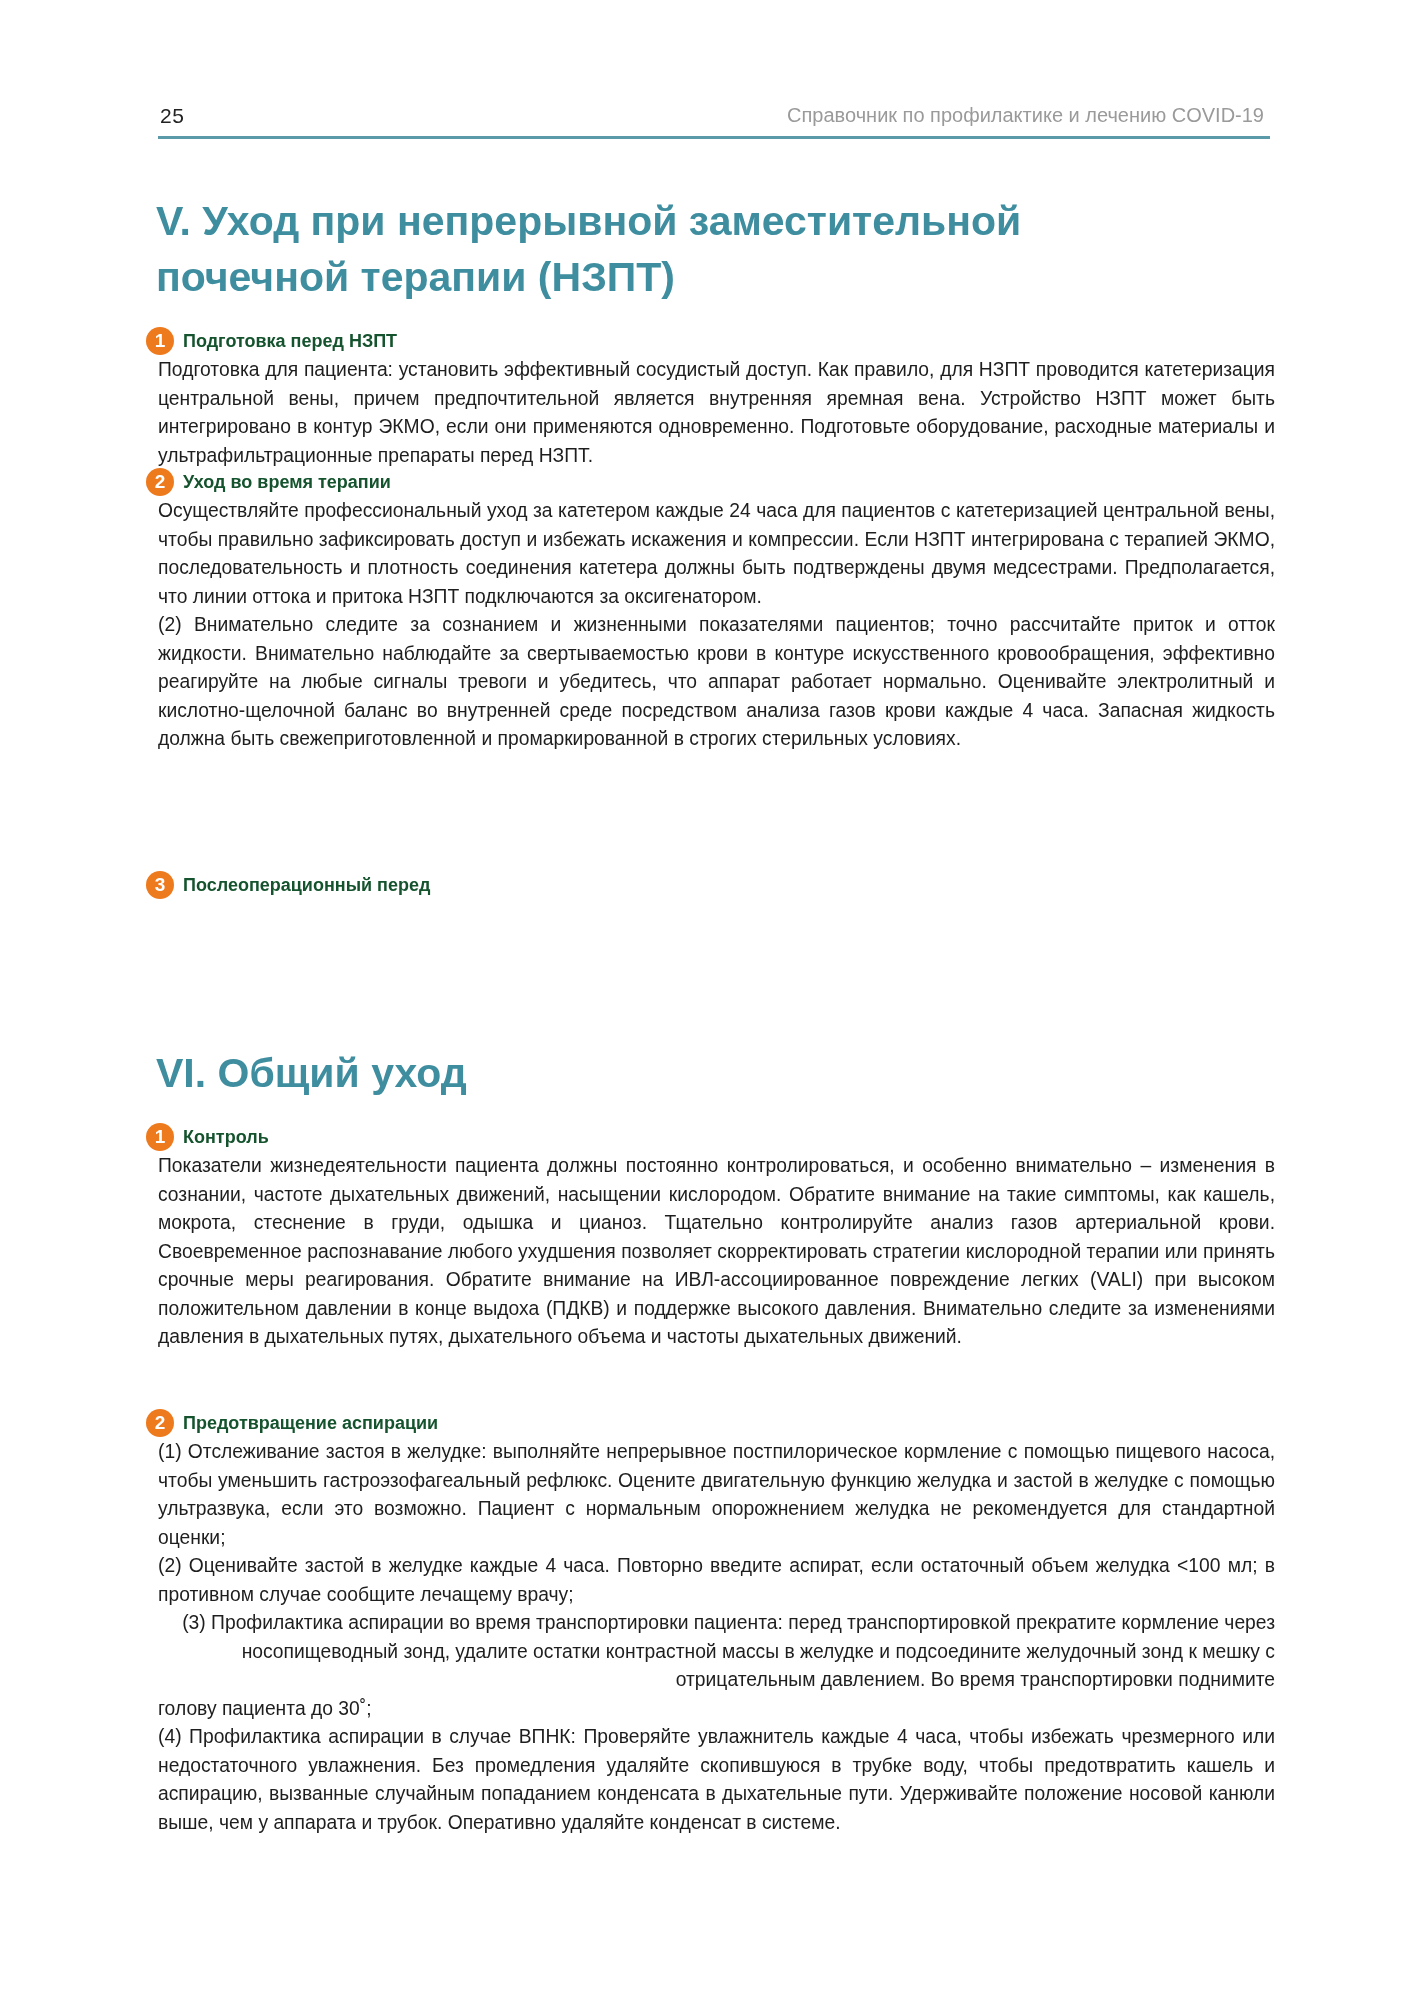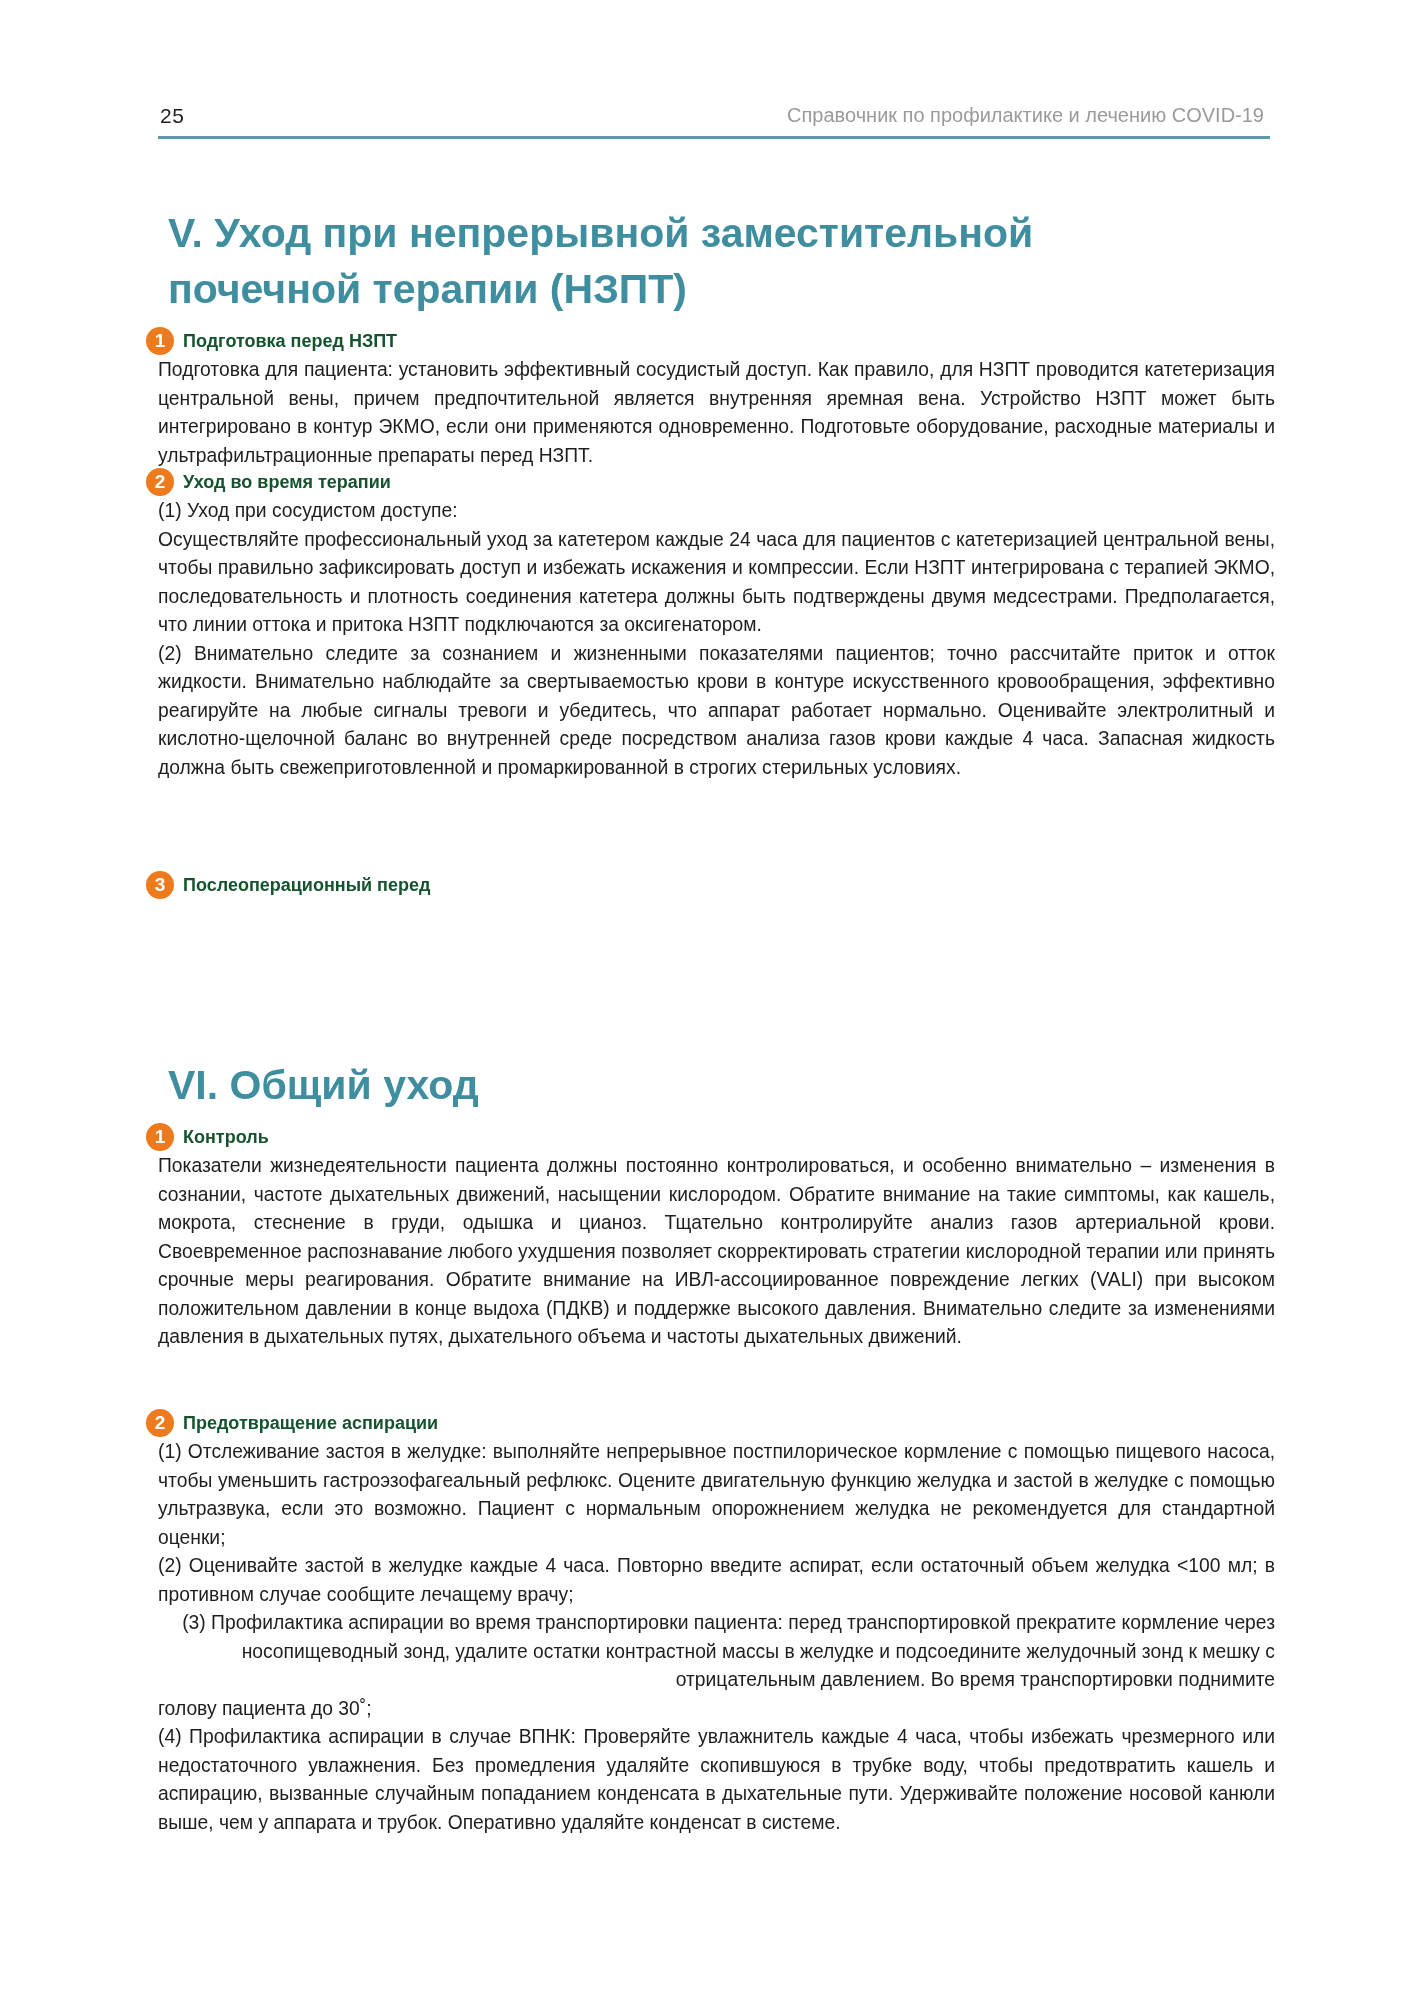--- a/index.html
+++ b/index.html
@@ -4,21 +4,21 @@
 <style>
   html, body { margin: 0; padding: 0; background: #ffffff; }
   body { width: 1414px; height: 2000px; position: relative; overflow: hidden;
          font-family: "Liberation Sans", sans-serif; color: #1a1a1a; }
   .page-header { position: absolute; left: 158px; top: 100px; width: 1112px; height: 40px; }
   .page-number { position: absolute; left: 2px; top: 4px; font-size: 21px; color: #222; letter-spacing: 0.5px; }
   .running-title { position: absolute; right: 6px; top: 4px; font-size: 20px; color: #9a9a9a; }
   .header-rule { position: absolute; left: 0; top: 36px; width: 1112px; height: 3px; background: #5b9aa9; }
 
   .section-title { position: absolute; left: 156px; color: #3f8ea0; font-weight: bold;
-                   font-size: 41px; line-height: 56px; margin: 12px; }
+                   font-size: 41px; line-height: 56px; margin: 0; }
   #sec5-title { top: 193px; width: 1000px; }
   #sec6-title { top: 1045px; }
 
   .sub { position: absolute; left: 146px; width: 1130px; }
   .sub-head { display: flex; align-items: center; height: 30px; }
   .badge { width: 28px; height: 28px; border-radius: 50%; background: #ee7a1e; color: #fff;
            font-weight: bold; font-size: 19px; display: flex; align-items: center; justify-content: center;
            margin-right: 9px; flex: 0 0 28px; }
   .sub-title { font-weight: bold; font-size: 18px; color: #14532d; }
   .para { margin: 0 0 0 12px; width: 1117px; font-size: 19.3px; line-height: 28.5px;
@@ -41,21 +41,20 @@
     <span class="sub-title">Подготовка перед НЗПТ</span>
   </div>
   <p class="para">Подготовка для пациента: установить эффективный сосудистый доступ. Как правило, для НЗПТ проводится катетеризация центральной вены, причем предпочтительной является внутренняя яремная вена. Устройство НЗПТ может быть интегрировано в контур ЭКМО, если они применяются одновременно. Подготовьте оборудование, расходные материалы и ультрафильтрационные препараты перед НЗПТ.</p>
 </div>
 
 <div class="sub" style="top:467px;">
   <div class="sub-head">
     <span class="badge">2</span>
     <span class="sub-title">Уход во время терапии</span>
   </div>
-  <p class="para">(1) Уход при сосудистом доступе:</p>
   <p class="para">Осуществляйте профессиональный уход за катетером каждые 24 часа для пациентов с катетеризацией центральной вены, чтобы правильно зафиксировать доступ и избежать искажения и компрессии. Если НЗПТ интегрирована с терапией ЭКМО, последовательность и плотность соединения катетера должны быть подтверждены двумя медсестрами. Предполагается, что линии оттока и притока НЗПТ подключаются за оксигенатором.</p>
   <p class="para">(2) Внимательно следите за сознанием и жизненными показателями пациентов; точно рассчитайте приток и отток жидкости. Внимательно наблюдайте за свертываемостью крови в контуре искусственного кровообращения, эффективно реагируйте на любые сигналы тревоги и убедитесь, что аппарат работает нормально. Оценивайте электролитный и кислотно-щелочной баланс во внутренней среде посредством анализа газов крови каждые 4 часа. Запасная жидкость должна быть свежеприготовленной и промаркированной в строгих стерильных условиях.</p>
 </div>
 
 <div class="sub" style="top:870px;">
   <div class="sub-head">
     <span class="badge">3</span>
     <span class="sub-title">Послеоперационный перед</span>
   </div>
 </div>

